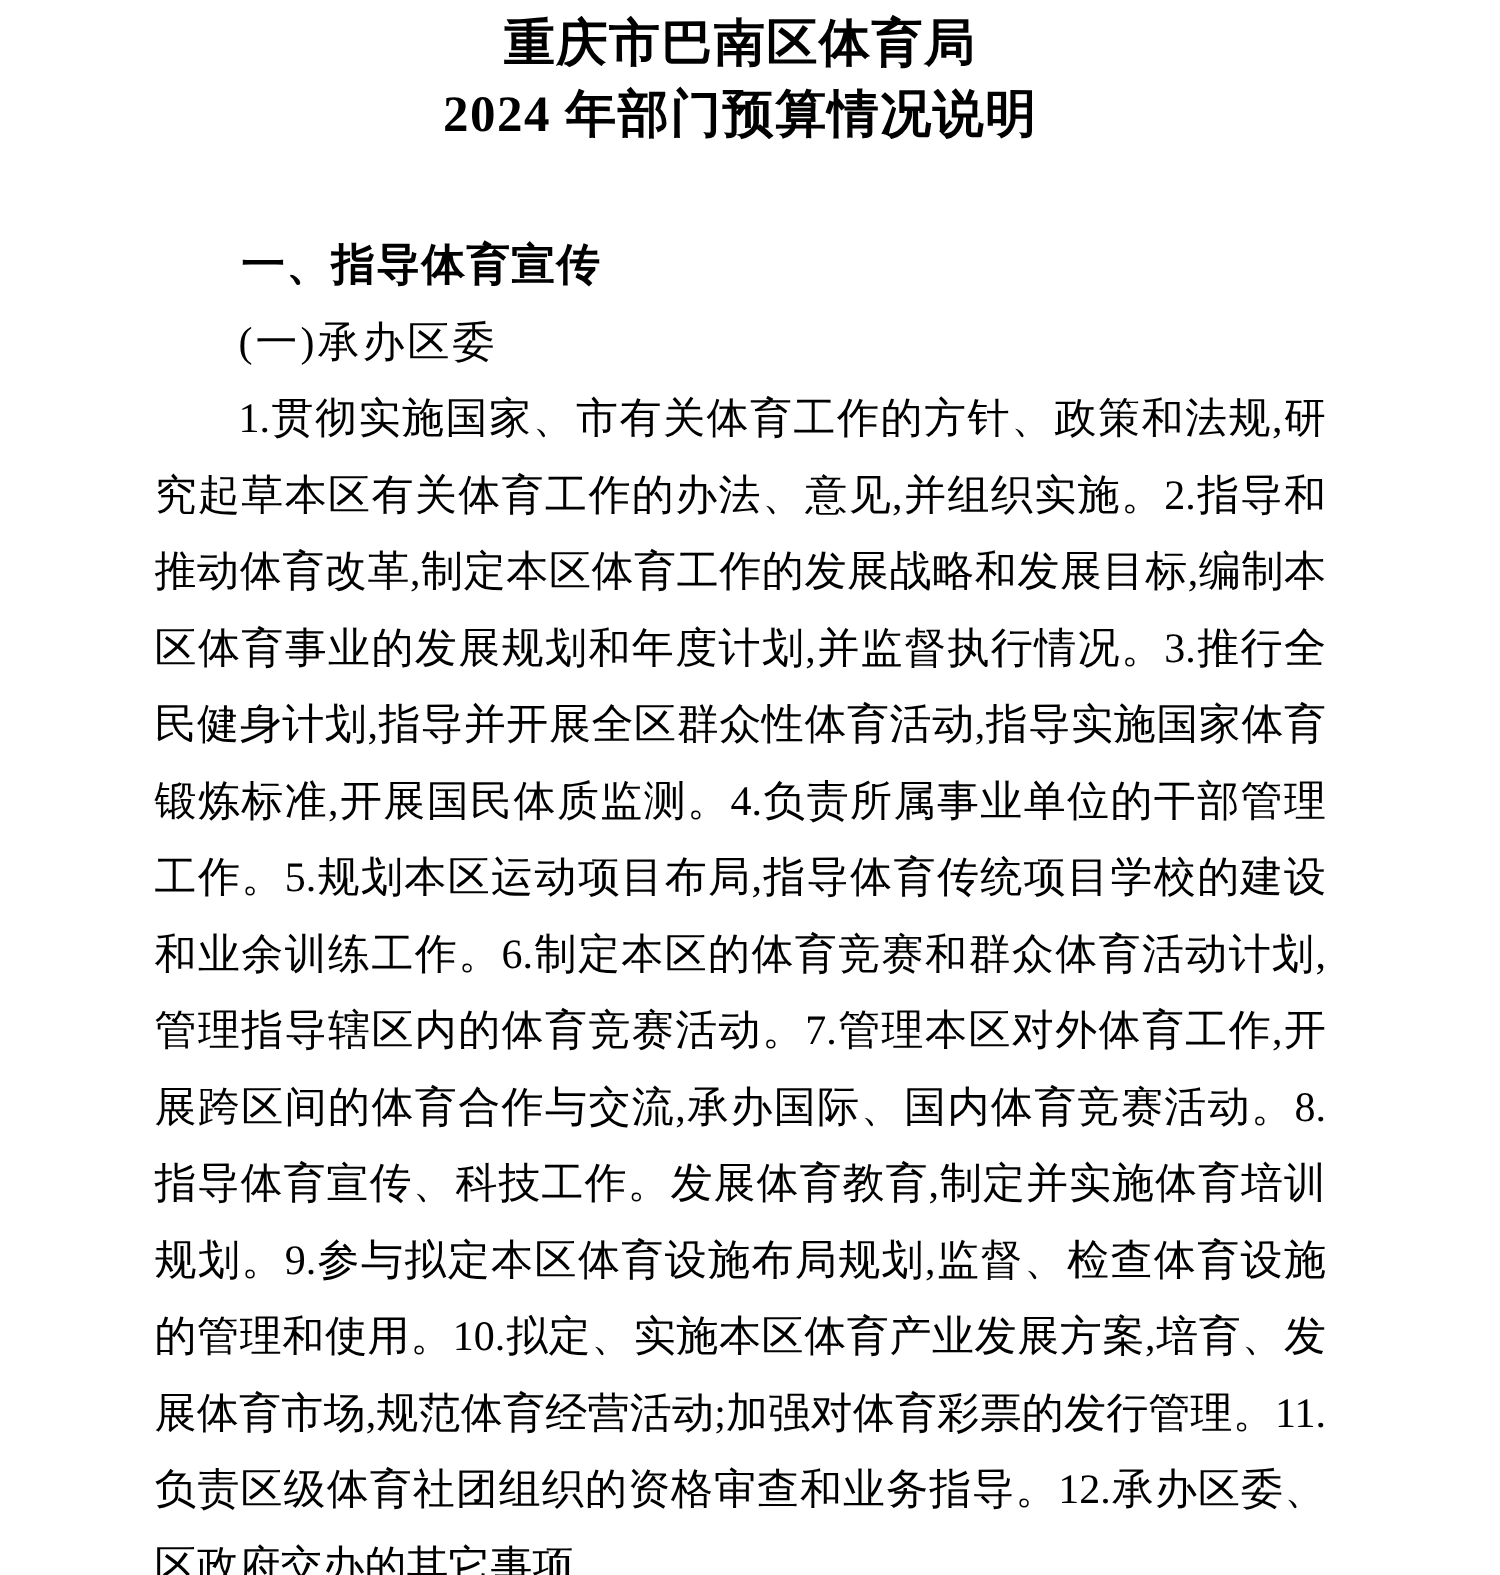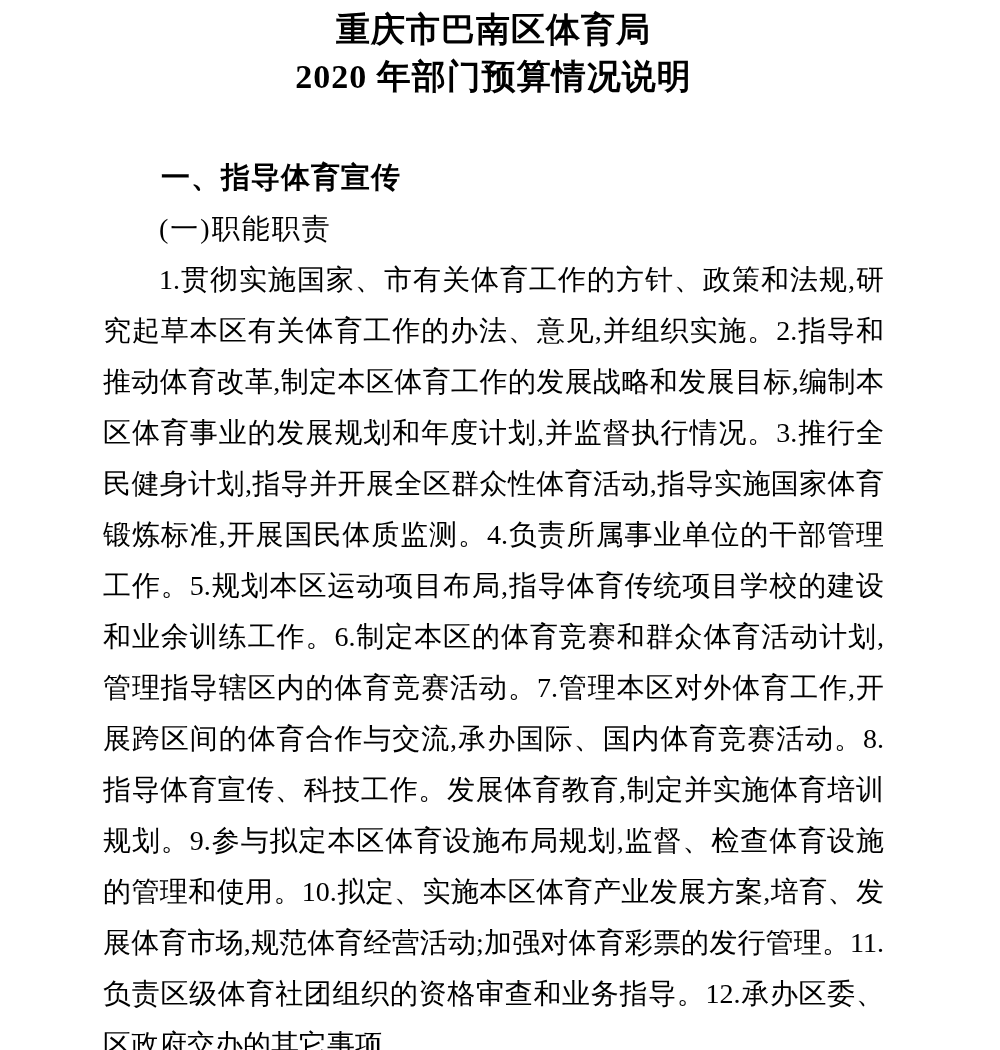--- a/index.html
+++ b/index.html
@@ -52,23 +52,23 @@
     font-size: 28px;
     line-height: 51px;
   }
 </style>
 </head>
 <body>
 
 <div class="page">
   <div class="doc-title">
     <div>重庆市巴南区体育局</div>
-    <div>2020 年部门预算情况说明</div>
+    <div>2024 年部门预算情况说明</div>
   </div>
 
   <div class="content">
     <div class="section-heading">一、指导体育宣传</div>
 
-    <div class="subsection-heading">(一)职能职责</div>
+    <div class="subsection-heading">(一)承办区委</div>
 
     <div class="body-paragraph">1.贯彻实施国家、市有关体育工作的方针、政策和法规,研究起草本区有关体育工作的办法、意见,并组织实施。2.指导和推动体育改革,制定本区体育工作的发展战略和发展目标,编制本区体育事业的发展规划和年度计划,并监督执行情况。3.推行全民健身计划,指导并开展全区群众性体育活动,指导实施国家体育锻炼标准,开展国民体质监测。4.负责所属事业单位的干部管理工作。5.规划本区运动项目布局,指导体育传统项目学校的建设和业余训练工作。6.制定本区的体育竞赛和群众体育活动计划,管理指导辖区内的体育竞赛活动。7.管理本区对外体育工作,开展跨区间的体育合作与交流,承办国际、国内体育竞赛活动。8.指导体育宣传、科技工作。发展体育教育,制定并实施体育培训规划。9.参与拟定本区体育设施布局规划,监督、检查体育设施的管理和使用。10.拟定、实施本区体育产业发展方案,培育、发展体育市场,规范体育经营活动;加强对体育彩票的发行管理。11.负责区级体育社团组织的资格审查和业务指导。12.承办区委、区政府交办的其它事项。</div>
   </div>
 </div>
 
 </body></html>

